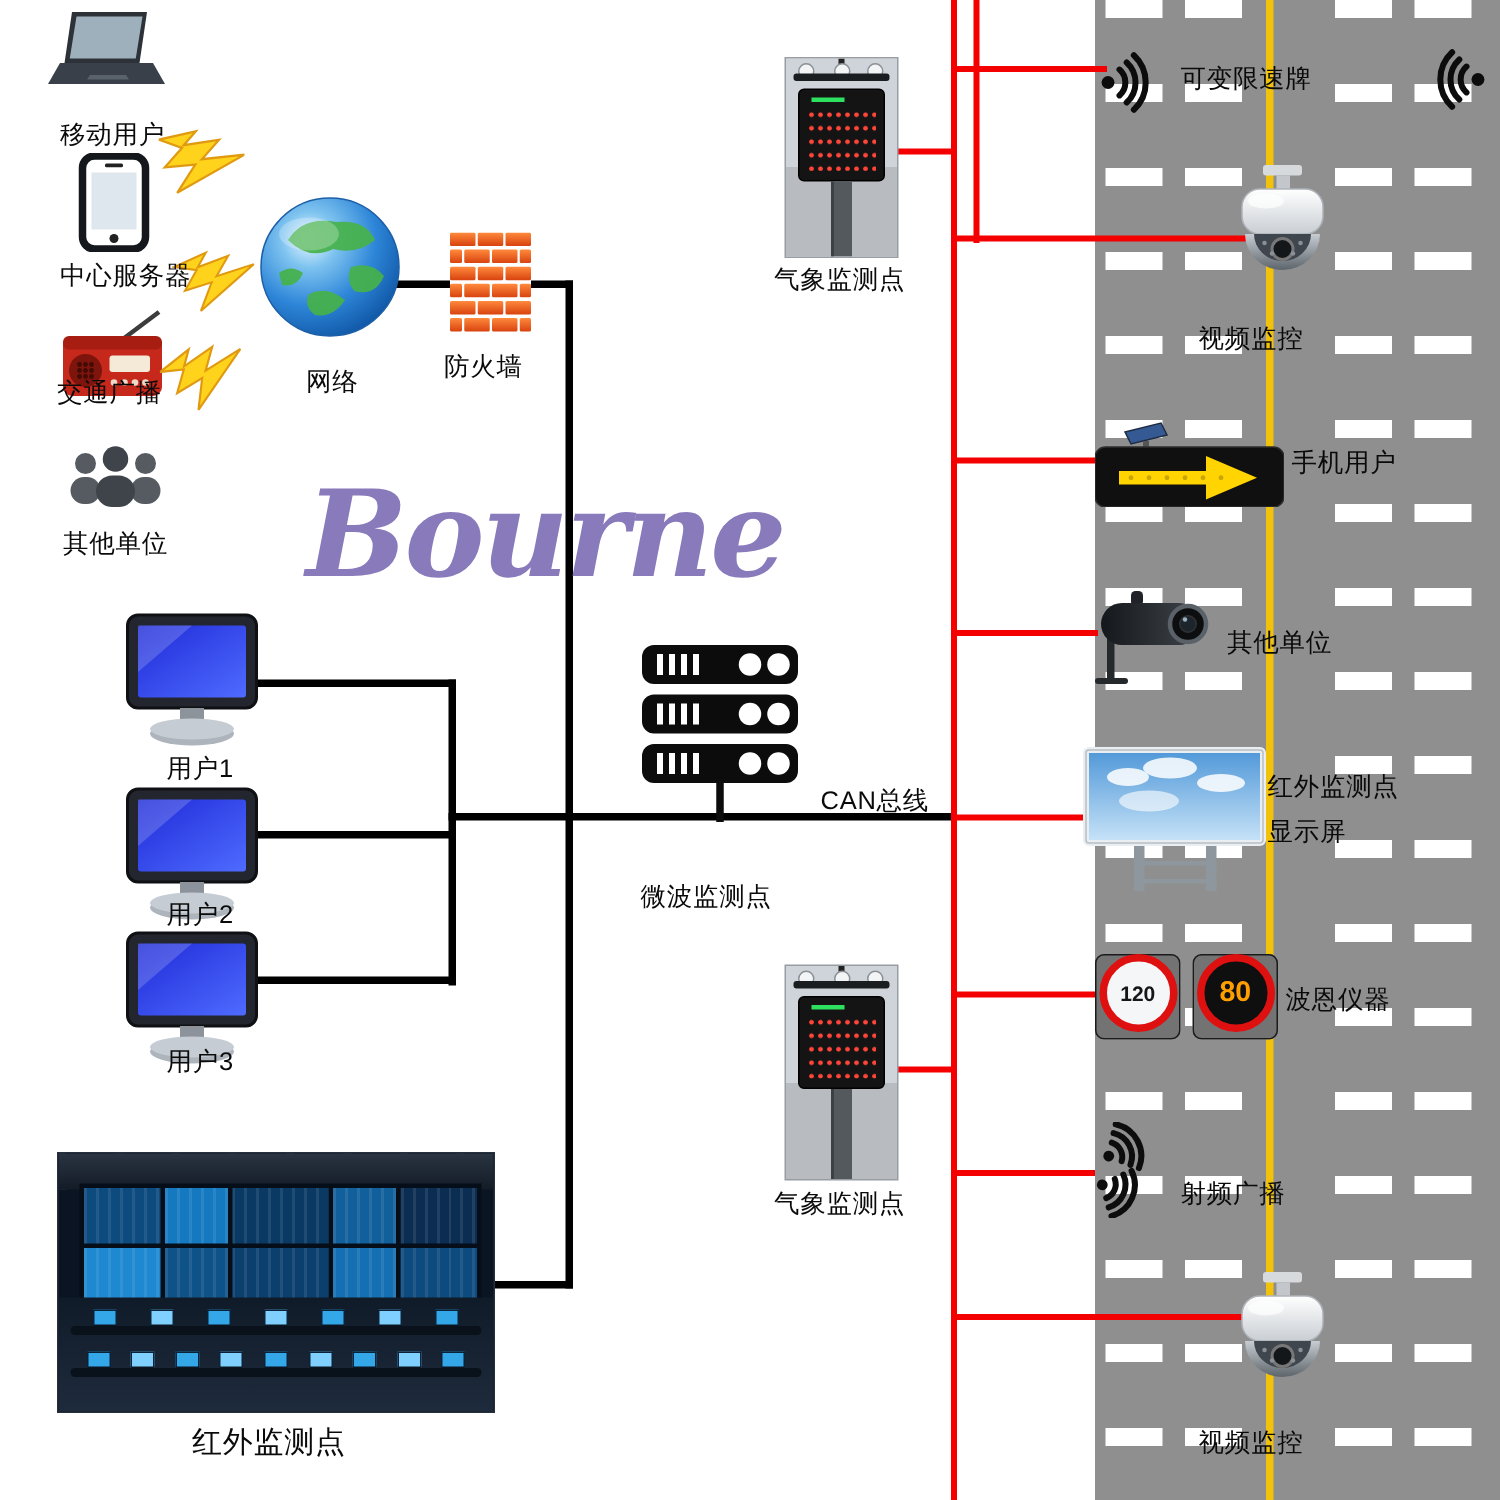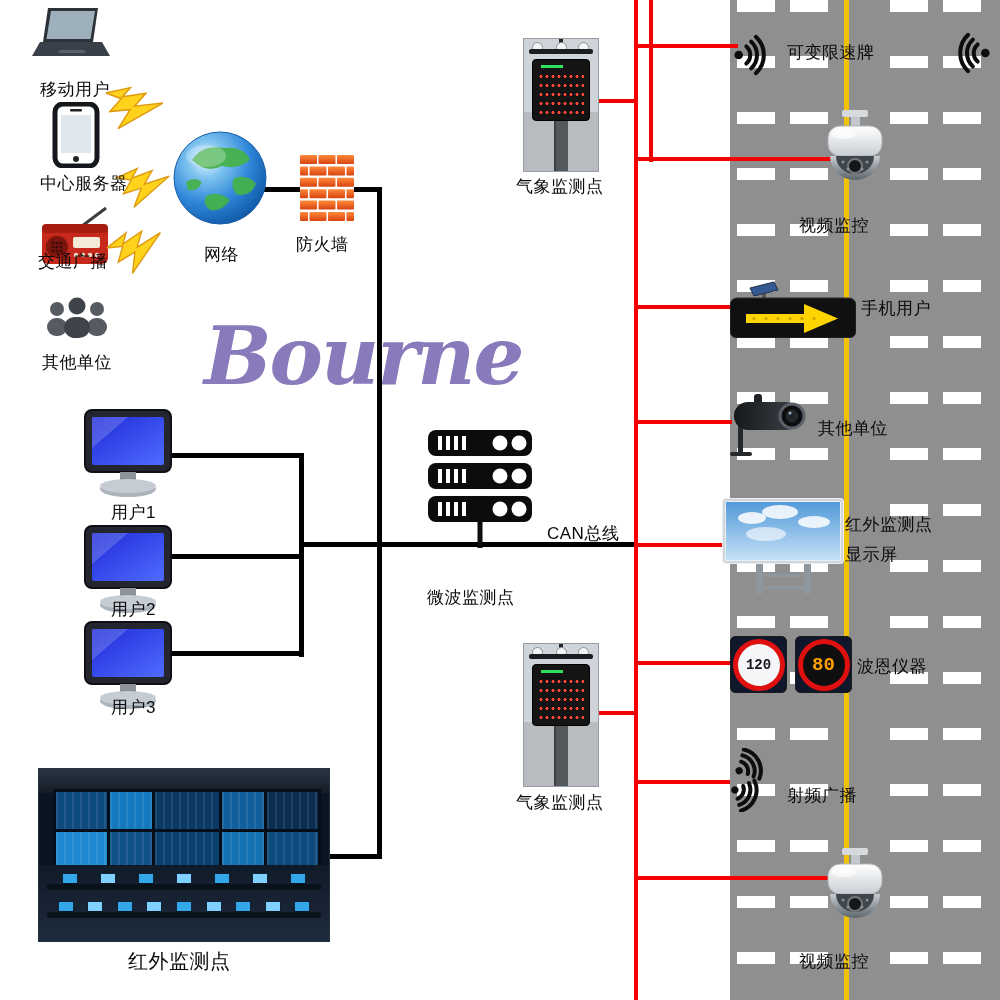--- a/index.html
+++ b/index.html
@@ -28,21 +28,21 @@
   
   .icon{position:absolute;z-index:3;}
   .mirror{transform:scaleX(-1);}
   
   .watermark{position:absolute;left:204px;top:316px;z-index:4;display:flex;align-items:baseline;gap:4px;
     color:var(--watermark_purple,#7c6cb4);opacity:.9;pointer-events:none;}
   .wm-latin{font-family:"DejaVu Serif","Liberation Serif",serif;font-style:italic;font-weight:700;font-size:80px;letter-spacing:-2px;line-height:1;}
   .wm-cjk{font-weight:700;font-size:57px;line-height:1;letter-spacing:2px;}
   
   .speedwrap{position:absolute;left:730px;top:636px;display:flex;gap:8px;z-index:3;}
-  .speed-sign{width:57px;height:57px;background:#0f172a;border-radius:6px;display:flex;align-items:center;justify-content:center;box-shadow:0 0 0 1px #1a1b1c inset;font-family:Liberation Mono, monospace;}
+  .speed-sign{width:57px;height:57px;background:#737373;border-radius:6px;display:flex;justify-content:center;box-shadow:0 0 0 1px #1a1b1c inset;}
   .sign-circle{width:42px;height:42px;border-radius:50%;border:5px solid #df1010;display:flex;align-items:center;justify-content:center;font-weight:bold;}
   .sign-circle.white{background:#f4f6f8;color:#15151a;font-size:14px;}
   .sign-circle.dark{background:#0f0f10;color:#ff9e00;font-size:19px;}
   
   .weather{position:absolute;width:74px;z-index:3;border:1px solid #979da2;overflow:hidden;
     background:linear-gradient(180deg,#ced4d9 0 55%,#b8bcc0 55% 100%);}
   .w-mast{position:absolute;left:50%;top:0;width:4px;height:14px;background:#222;transform:translateX(-50%);}
   .w-bar{position:absolute;left:5px;right:5px;top:10px;height:5px;background:#1b1e21;border-radius:2px;}
   .w-cup{position:absolute;top:3px;width:9px;height:9px;background:#f2f4f6;border:1px solid #8b9095;border-radius:50%;}
   .w-panel{position:absolute;left:8px;top:20px;width:56px;height:60px;background:#141414;border:1px solid #000;border-radius:4px;}

